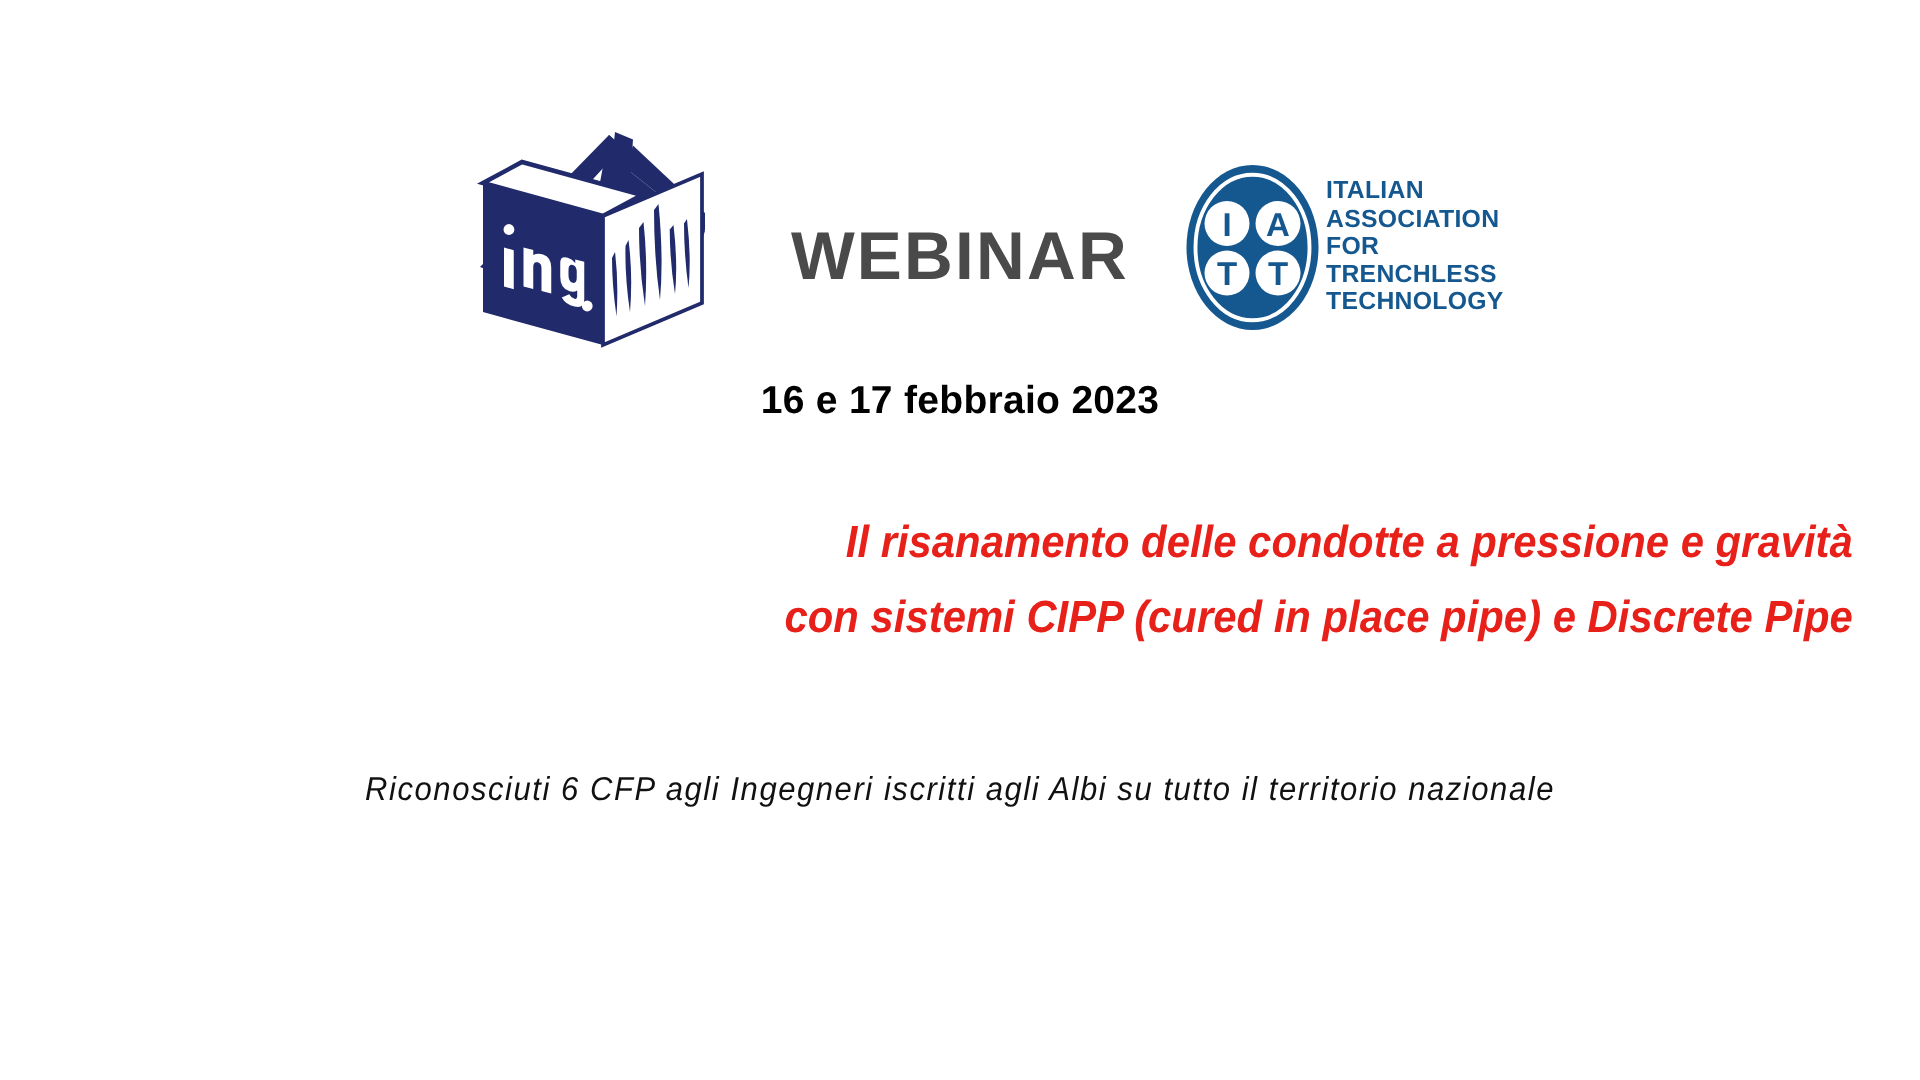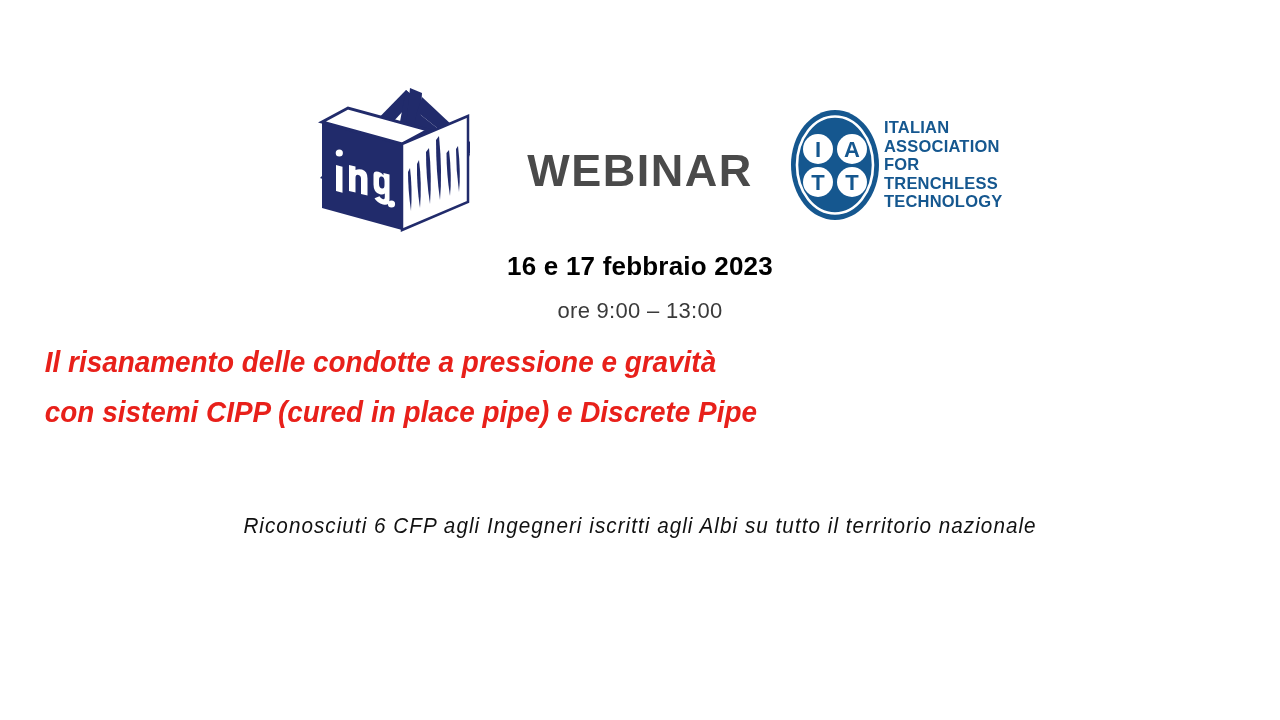--- a/index.html
+++ b/index.html
@@ -114,21 +114,21 @@
     color: #3a3a3a;
     line-height: 1.2;
     letter-spacing: 0.3px;
   }
 
   .title-block {
     position: absolute;
     left: 0;
     top: 337px;
     width: 1280px;
-    text-align: left;
+    text-align: right;
   }
   .title-line {
     font-family: "Liberation Sans Narrow", "Liberation Sans", sans-serif;
     font-weight: bold;
     font-style: italic;
     font-size: 30px;
     color: #e8201a;
     line-height: 1.66;
     letter-spacing: 0px;
     transform: scaleX(0.93);
@@ -231,21 +231,20 @@
         <div>FOR</div>
         <div>TRENCHLESS</div>
         <div>TECHNOLOGY</div>
       </div>
     </div>
 
   </div>
 
   <div class="date-line">16 e 17 febbraio 2023</div>
 
-  <div class="time-line">ore 9:00 – 13:00</div>
 
   <div class="title-block">
     <div class="title-line">Il risanamento delle condotte a pressione e gravità</div>
     <div class="title-line">con sistemi CIPP (cured in place pipe) e Discrete Pipe</div>
   </div>
 
   <div class="note-line">Riconosciuti 6 CFP agli Ingegneri iscritti agli Albi su tutto il territorio nazionale</div>
 
 </div>
 

